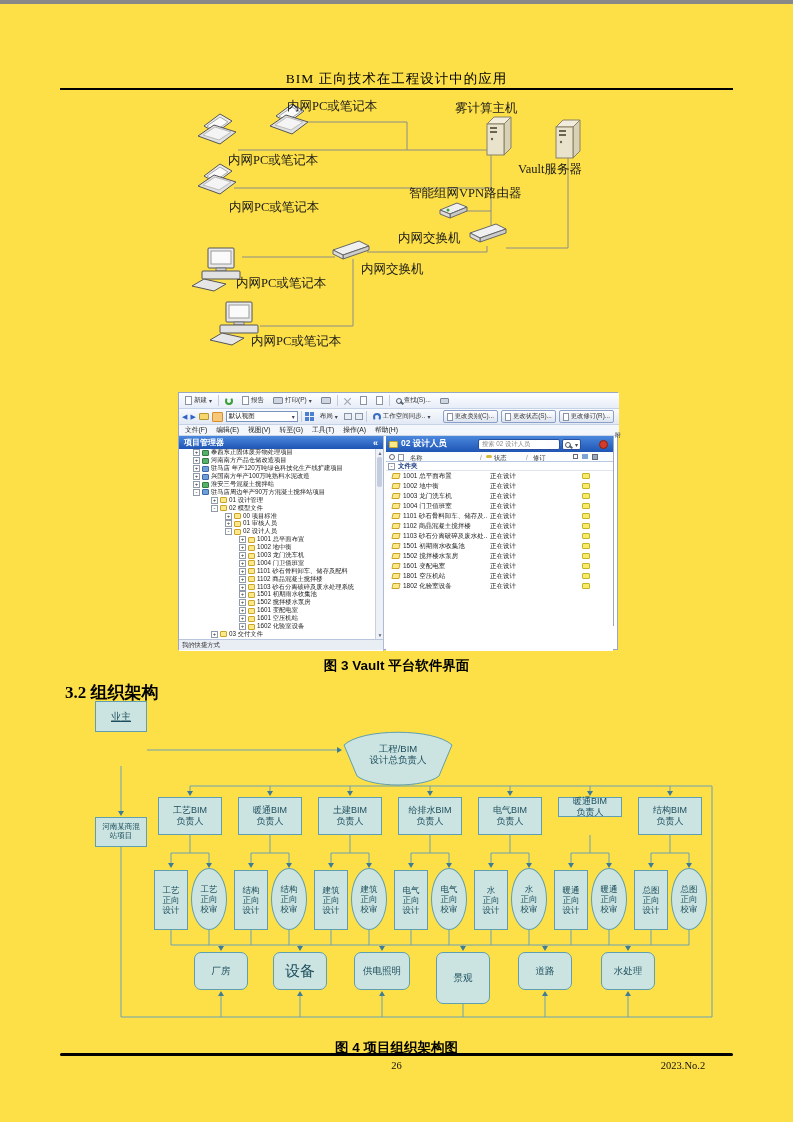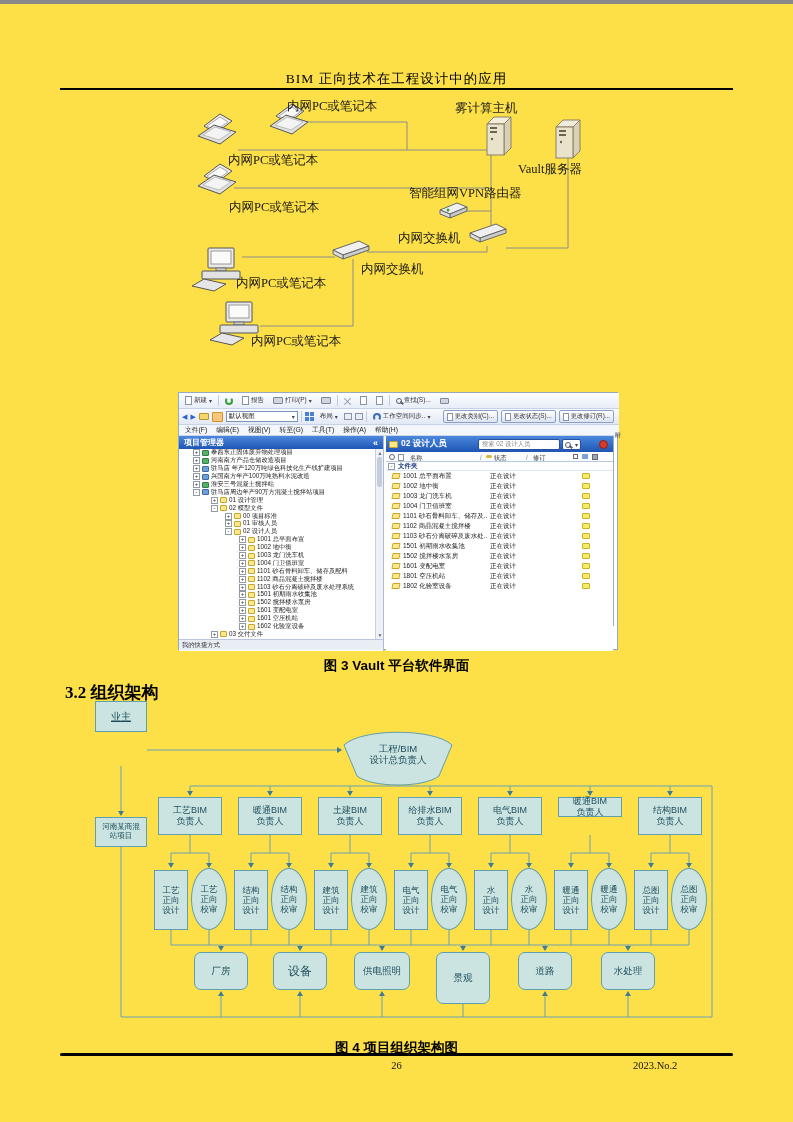--- a/index.html
+++ b/index.html
@@ -10,21 +10,21 @@
     font-family: "Liberation Sans", sans-serif; color:#111;
   }
   .abs { position:absolute; }
   
   .doc-header { top:66px; left:0; width:100%; text-align:center; font-family:"Liberation Serif",serif; font-size:13.5px; color:#000; letter-spacing:1px; }
   .header-rule { top:84px; left:60px; width:673px; height:2px; background:#000; }
   .caption { left:0; width:100%; text-align:center; font-size:13.5px; font-weight:600; color:#000; }
   .section-heading { left:65px; top:677px; font-size:17px; font-weight:bold; color:#000; font-family:"Liberation Serif",serif; }
   .footer-rule { top:1049px; left:60px; width:673px; height:3px; background:#000; border-radius:2px; }
   .footer-page { top:1056px; left:0; width:100%; text-align:center; font-size:10.5px; font-family:"Liberation Serif",serif; }
-  .footer-issue { top:1056px; left:633px; width:100px; text-align:left; font-size:10.5px; font-family:"Liberation Serif",serif; }
+  .footer-issue { top:1056px; left:633px; width:100px; text-align:center; font-size:10.5px; font-family:"Liberation Serif",serif; }
   
   .netlabel { font-family:"Liberation Serif",serif; font-size:12.5px; color:#1a1a1a; white-space:nowrap; }
   
   svg.overlay { position:absolute; left:0; top:0; width:793px; height:1122px; }
   
   .vault { left:178px; top:388px; width:440px; height:258px; background:#fff; border:1px solid #95a8c8; font-size:7px; }
   .tb1 { left:0; top:0; width:440px; height:16px; background:linear-gradient(#fdfeff,#e7edf8); border-bottom:1px solid #c6d2e8; display:flex; align-items:center; gap:3px; padding:0 3px; }
   .tb2 { left:0; top:16px; width:440px; height:16px; background:linear-gradient(#f8fafd,#e2e9f5); border-bottom:1px solid #c6d2e8; display:flex; align-items:center; gap:3px; padding:0 3px; }
   .menubar { left:0; top:32px; width:440px; height:11px; background:#f3f6fb; border-bottom:1px solid #ccd7ea; display:flex; align-items:center; gap:9px; padding:0 6px; font-size:6.8px; color:#222; }
   .tbtn { display:flex; align-items:center; gap:2px; font-size:6.5px; color:#333; padding:1px 2px; border:1px solid transparent; border-radius:2px; white-space:nowrap; }
@@ -596,20 +596,20 @@
 正向
 校审</div>
   <div class="ob" style="left:634px;top:866px;width:34px;height:60px;font-size:8.5px">总图
 正向
 设计</div>
   <div class="ob ellipse" style="left:671px;top:864px;width:36px;height:62px;font-size:8.5px">总图
 正向
 校审</div>
 
   <div class="ob round" style="left:194px;top:948px;width:54px;height:38px;font-size:9.5px">厂房</div>
-  <div class="ob round" style="left:273px;top:948px;width:54px;height:38px;font-size:12px">设备</div>
+  <div class="ob round" style="left:273px;top:948px;width:54px;height:38px;font-size:15px">设备</div>
   <div class="ob round" style="left:354px;top:948px;width:56px;height:38px;font-size:9.5px">供电照明</div>
   <div class="ob round" style="left:436px;top:948px;width:54px;height:52px;font-size:9.5px">景观</div>
   <div class="ob round" style="left:518px;top:948px;width:54px;height:38px;font-size:9.5px">道路</div>
   <div class="ob round" style="left:601px;top:948px;width:54px;height:38px;font-size:9.5px">水处理</div>
 
   <div class="abs caption" style="top:1035px">图 4 项目组织架构图</div>
 </div>
 
 </body></html>

